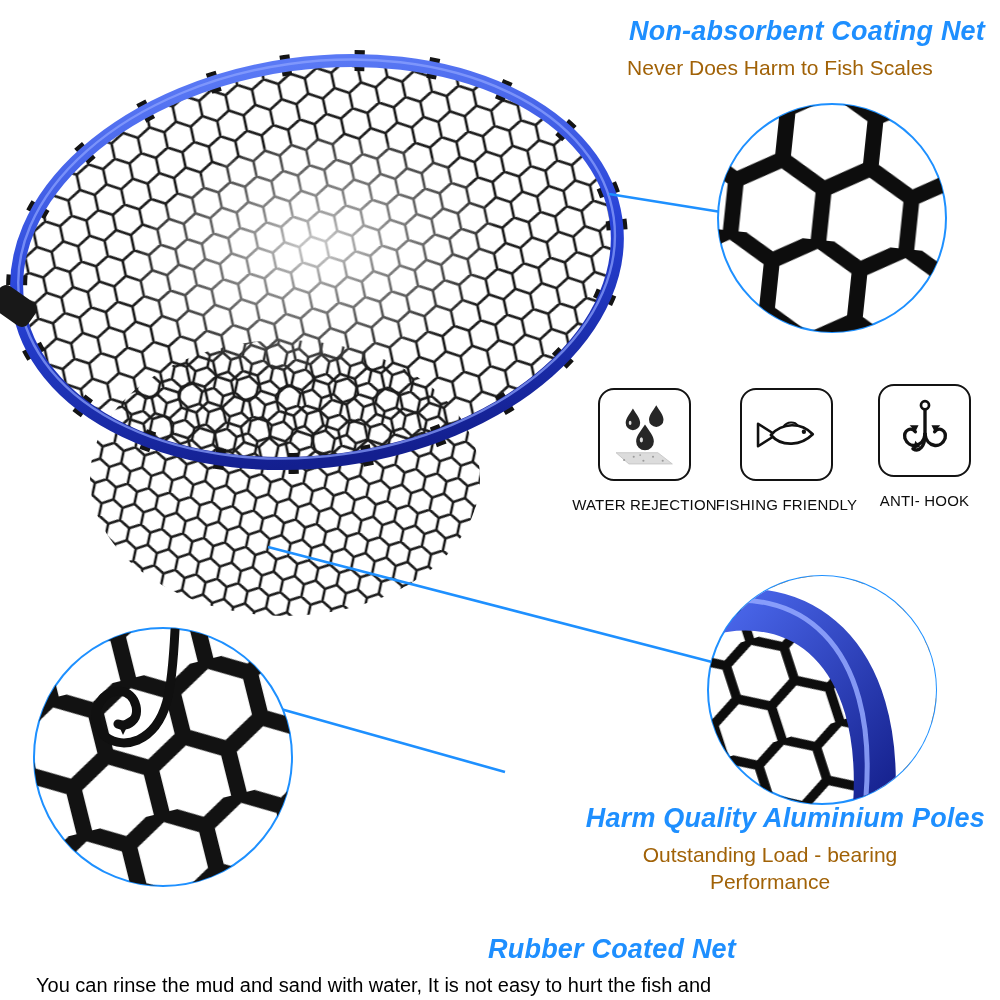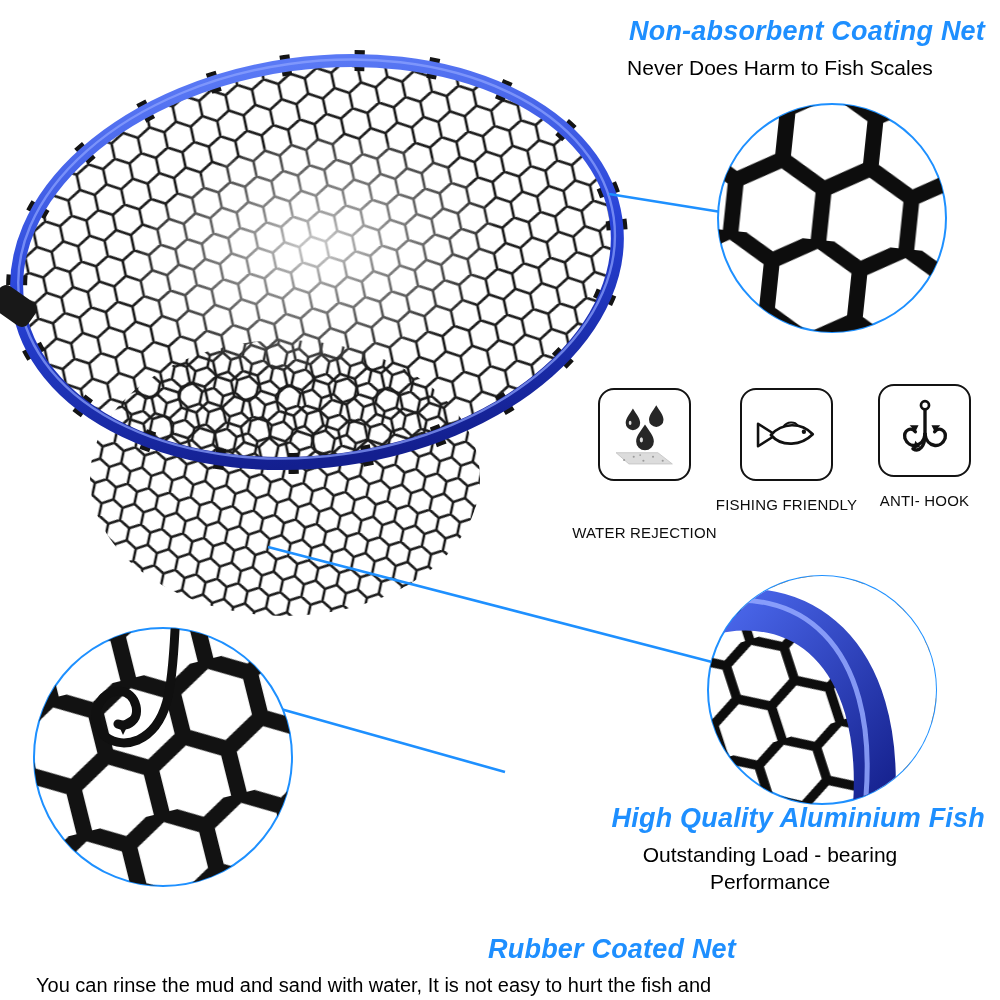--- a/index.html
+++ b/index.html
@@ -3,21 +3,21 @@
 <meta charset="utf-8">
 <style>
   * { margin:0; padding:0; box-sizing:border-box; }
   html,body { width:1000px; height:1000px; background:#ffffff; overflow:hidden;
               font-family:"Liberation Sans", sans-serif; }
   .canvas { position:absolute; left:0; top:0; width:1000px; height:1000px; }
   .art { position:absolute; left:0; top:0; }
 
   .callout-head { position:absolute; text-align:center; }
   .h-blue { color:#1e8fff; font-weight:bold; font-style:italic; font-size:27px; letter-spacing:.2px;text-align:right; }
-  .sub { color:#000000; font-size:21px; margin-top:7px; line-height:1.3; }
+  .sub { color:#a16207; font-size:21px; margin-top:7px; line-height:1.3; }
   .sub-narrow { width:310px; margin-left:auto; margin-right:auto; }
 
   .rubber-block { position:absolute; left:36px; top:899px; width:700px; text-align:left;margin-top:35px; }
   .rubber-block .h-blue { font-size:27px; }
   .rubber-desc { color:#000000; font-size:20px; line-height:1.45; margin-top:6px; }
 
   .feature { position:absolute; width:93px; display:flex; flex-direction:column; align-items:center; }
   .feature-box { width:93px; height:93px; border:2px solid #131313; border-radius:16px;
                  background:#fff; display:flex; align-items:center; justify-content:center; }
   .feature-box svg { width:74px; height:74px; }
@@ -116,30 +116,30 @@
       </g>
     </g>
   </svg>
 
   <div class="callout-head" style="left:575px; top:16px; width:410px;">
     <div class="h-blue">Non-absorbent Coating Net</div>
     <div class="sub">Never Does Harm to Fish Scales</div>
   </div>
 
   <div class="callout-head" style="left:555px; top:803px; width:430px;">
-    <div class="h-blue">High Quality Aluminium Fish</div>
+    <div class="h-blue">Harm Quality Aluminium Poles</div>
     <div class="sub sub-narrow">Outstanding Load - bearing Performance</div>
   </div>
 
   <div class="rubber-block">
     <div class="h-blue">Rubber Coated Net</div>
     <div class="rubber-desc">You can rinse the mud and sand with water, It is not easy to hurt the fish and also reduces the entanglement with the hook</div>
   </div>
 
-  <div class="feature" style="left:598px; top:388px;gap:28px;">
+  <div class="feature" style="left:598px; top:388px;">
     <div class="feature-box">
       <svg viewBox="-46 -46 92 92">
         <polygon points="-36,22 16,22 34,36 -20,36" fill="#dcdcdc" stroke="#c2c2c2" stroke-width="1"></polygon>
         <g fill="#9a9a9a">
           <circle cx="-26" cy="31" r="1.3"></circle>
             <circle cx="-14" cy="27" r="1.3"></circle>
           <circle cx="-2" cy="32" r="1.3"></circle>
             <circle cx="10" cy="27" r="1.3"></circle>
           <circle cx="22" cy="32" r="1.3"></circle>
             <circle cx="-6" cy="25" r="1.1"></circle>

